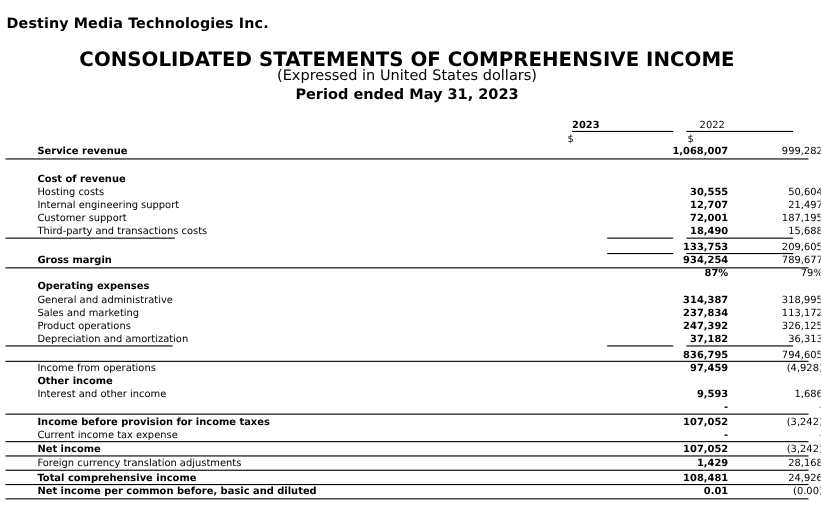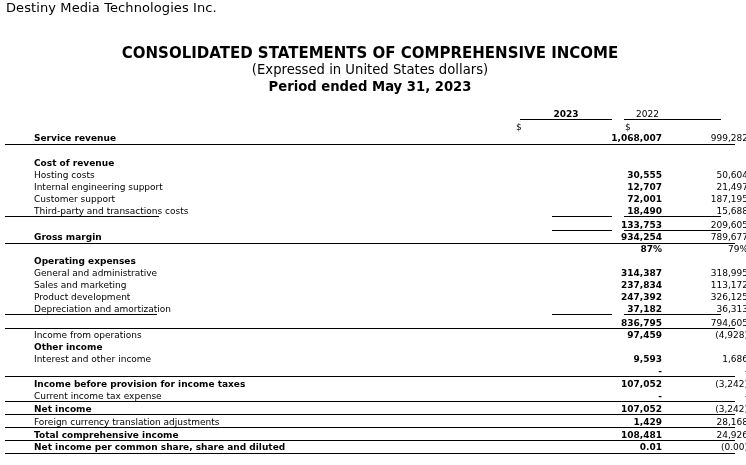--- a/index.html
+++ b/index.html
@@ -2,34 +2,34 @@
 <html><head>
 <meta charset="utf-8">
 <style>
   html, body { margin: 0; padding: 0; background: #ffffff; }
   body {
     width: 746px; height: 465px; overflow: hidden; position: relative;
     font-family: "DejaVu Sans", "Liberation Sans", sans-serif;
     color: #000;
   }
   .company {
-    position: absolute; left: 6px; top: 0;
-    font-size: 13px; font-weight: normal; letter-spacing: 0.1px;
+    position: absolute; left: 6px; top: 14px;
+    font-size: 13px; font-weight: bold; letter-spacing: 0.1px;
   }
   .title-block {
     position: absolute; left: 0; width: 746px; top: 44px; text-align: center;
     padding-right: 0;
   }
   .title-block div { position: absolute; left: 0; width: 740px; text-align: center; }
-  .t1 { top: 0; font-size: 15px; font-weight: bold; }
+  .t1 { top: 0; font-size: 18px; font-weight: bold; }
   .t2 { top: 18px; font-size: 13.2px; }
   .t3 { top: 35px; font-size: 13.2px; font-weight: bold; }
 
   .hdr { position: absolute; font-size: 9px; }
-  .hdr-2023 { left: 520px; width: 92px; top: 109px; text-align: center; font-weight: bold; }
+  .hdr-2023 { left: 520px; width: 92px; top: 109px; text-align: left; font-weight: bold; }
   .hdr-2022 { left: 636px; width: 84px; top: 109px; text-align: left; }
   .cur { position: absolute; top: 122px; font-size: 9px; }
   .cur-a { left: 516px; }
   .cur-b { left: 625px; }
 
   .row { position: absolute; left: 0; width: 746px; height: 12px; font-size: 9px; line-height: 12px; margin-left: 28px; }
   .row .lbl { position: absolute; left: 6px; white-space: nowrap; }
   .row .v1 { position: absolute; left: 544px; width: 90px; text-align: right; font-weight: bold; }
   .row .v2 { position: absolute; left: 628px; width: 92px; text-align: right; }
   .b { font-weight: bold; }
@@ -103,21 +103,21 @@
   <span class="lbl">General and administrative</span>
   <span class="v1">314,387</span>
   <span class="v2">318,995</span>
 </div>
 <div class="row" style="top:279px">
   <span class="lbl">Sales and marketing</span>
   <span class="v1">237,834</span>
   <span class="v2">113,172</span>
 </div>
 <div class="row" style="top:291px">
-  <span class="lbl">Product development</span>
+  <span class="lbl">Product operations</span>
   <span class="v1">247,392</span>
   <span class="v2">326,125</span>
 </div>
 <div class="row" style="top:303px">
   <span class="lbl">Depreciation and amortization</span>
   <span class="v1">37,182</span>
   <span class="v2">36,313</span>
 </div>
 <div class="row" style="top:317px">
   <span class="lbl"></span>
@@ -160,21 +160,21 @@
   <span class="lbl">Foreign currency translation adjustments</span>
   <span class="v1">1,429</span>
   <span class="v2">28,168</span>
 </div>
 <div class="row" style="top:429px">
   <span class="lbl b">Total comprehensive income</span>
   <span class="v1">108,481</span>
   <span class="v2">24,926</span>
 </div>
 <div class="row" style="top:441px">
-  <span class="lbl b">Net income per common share, share and diluted</span>
+  <span class="lbl b">Net income per common before, basic and diluted</span>
   <span class="v1">0.01</span>
   <span class="v2">(0.00)</span>
 </div>
 
 <div class="line" style="left:520px; width:92px; top:119px;"></div>
 <div class="line" style="left:624px; width:97px; top:119px;"></div>
 
 <div class="line" style="left:5px; width:730px; top:144px;"></div>
 
 <div class="line" style="left:5px; width:154px; top:216px;"></div>

